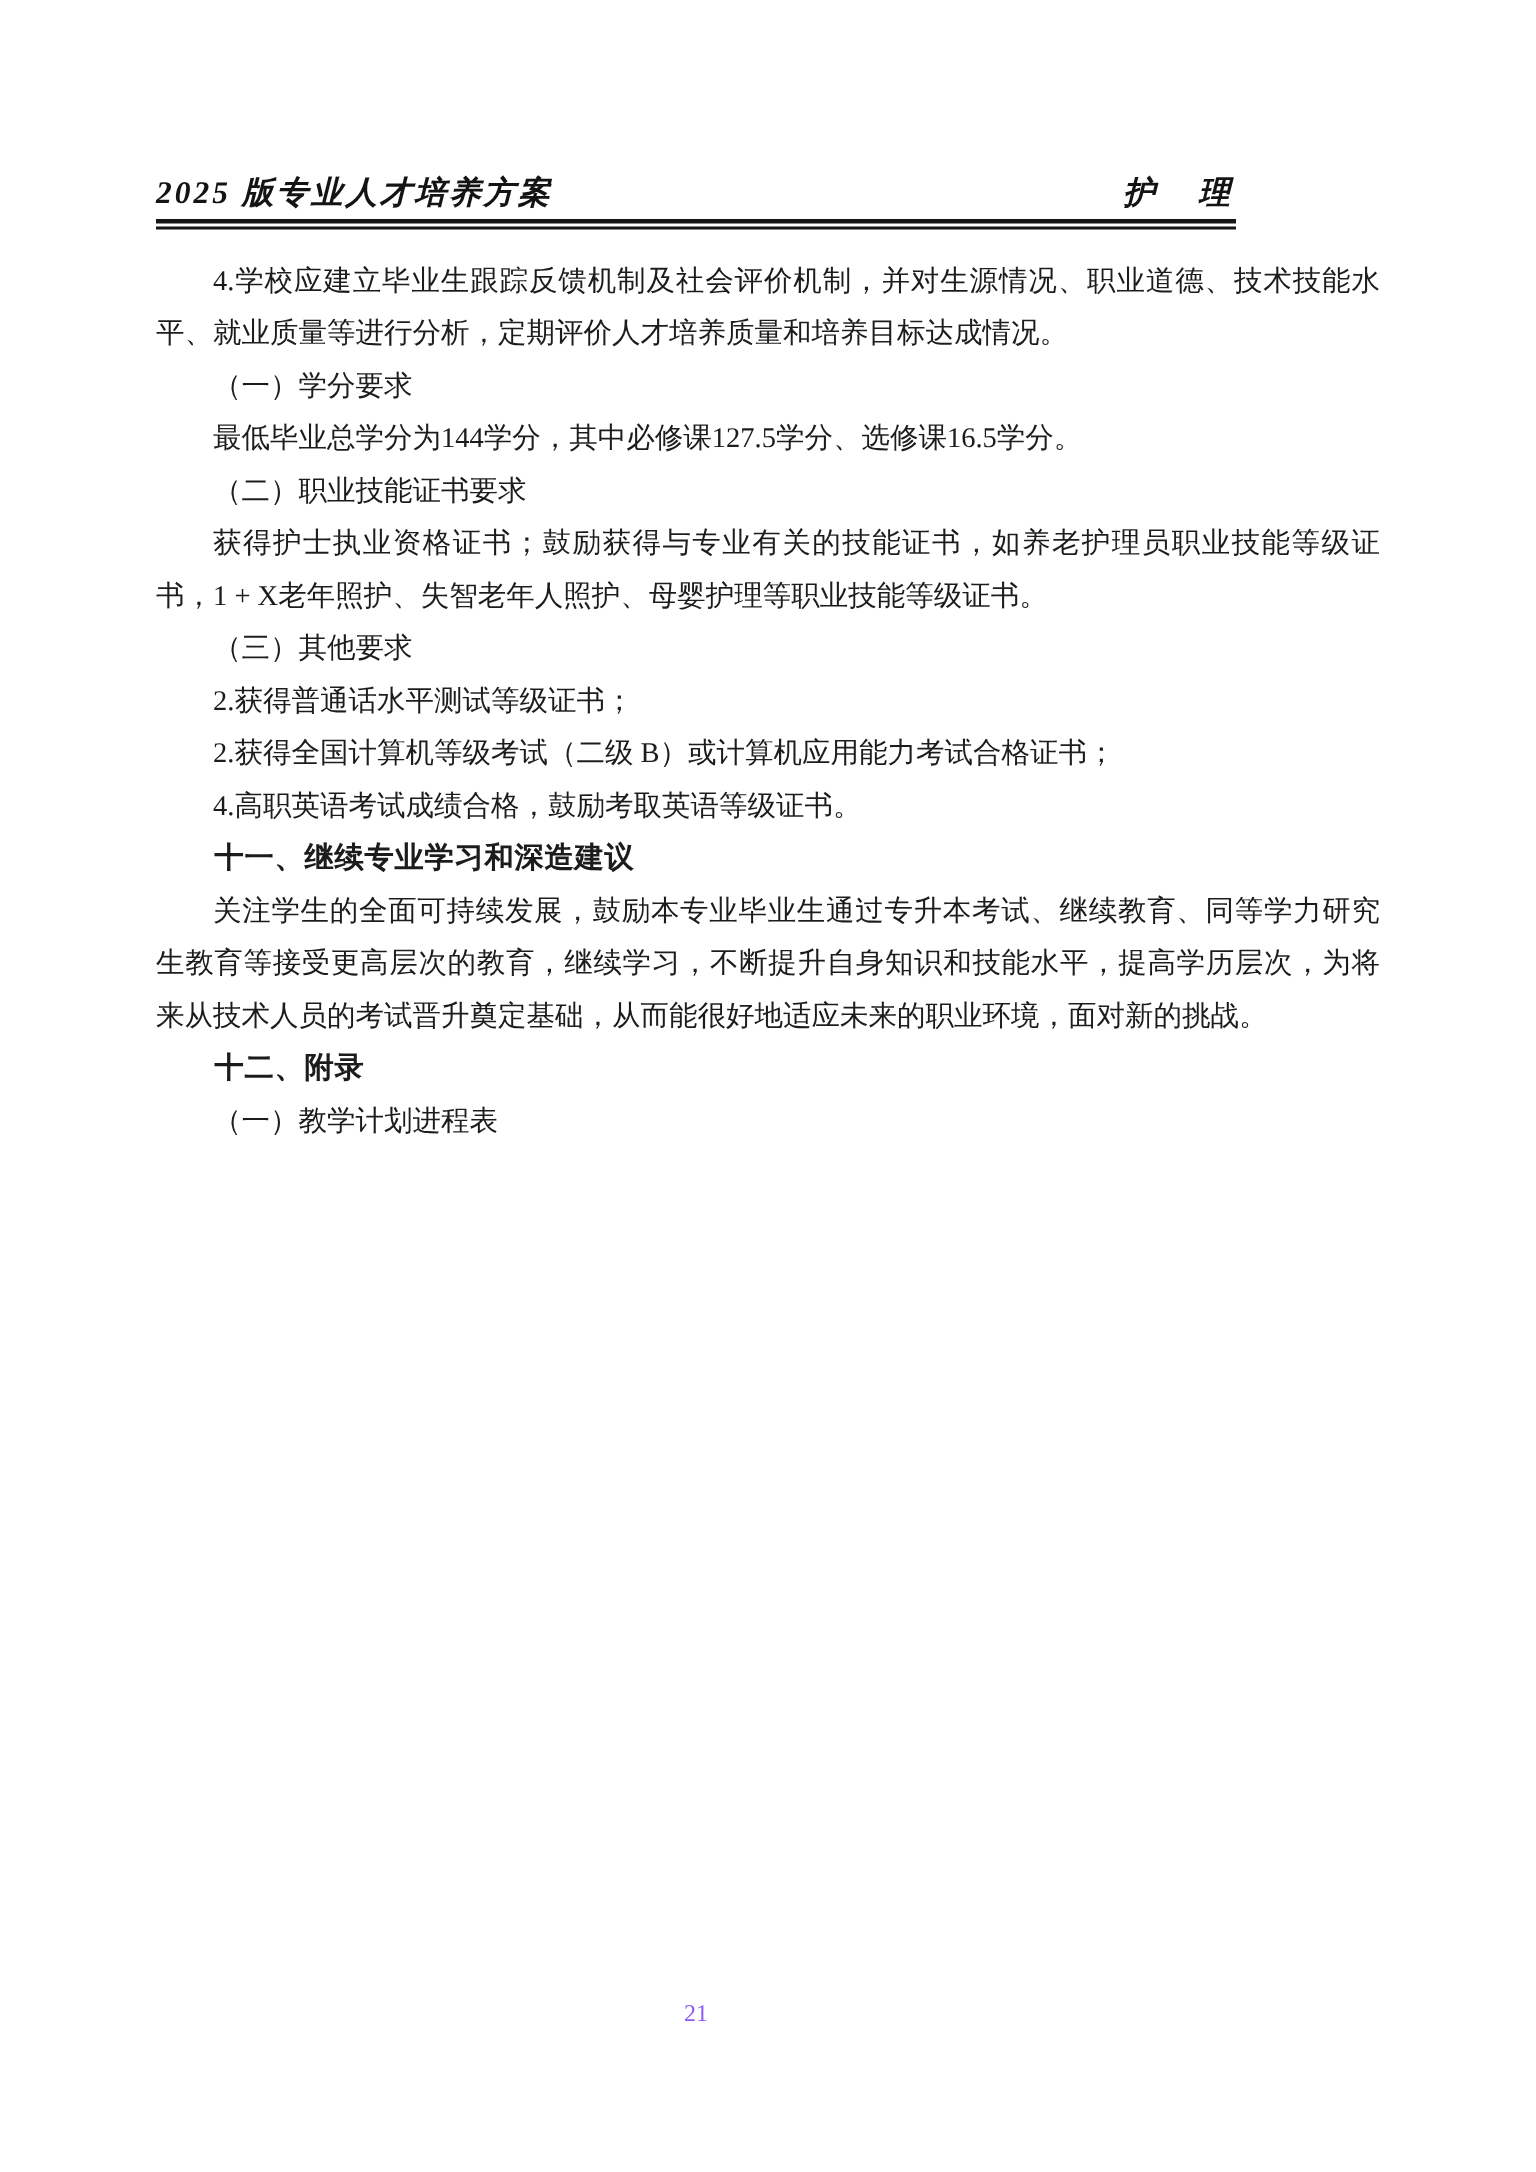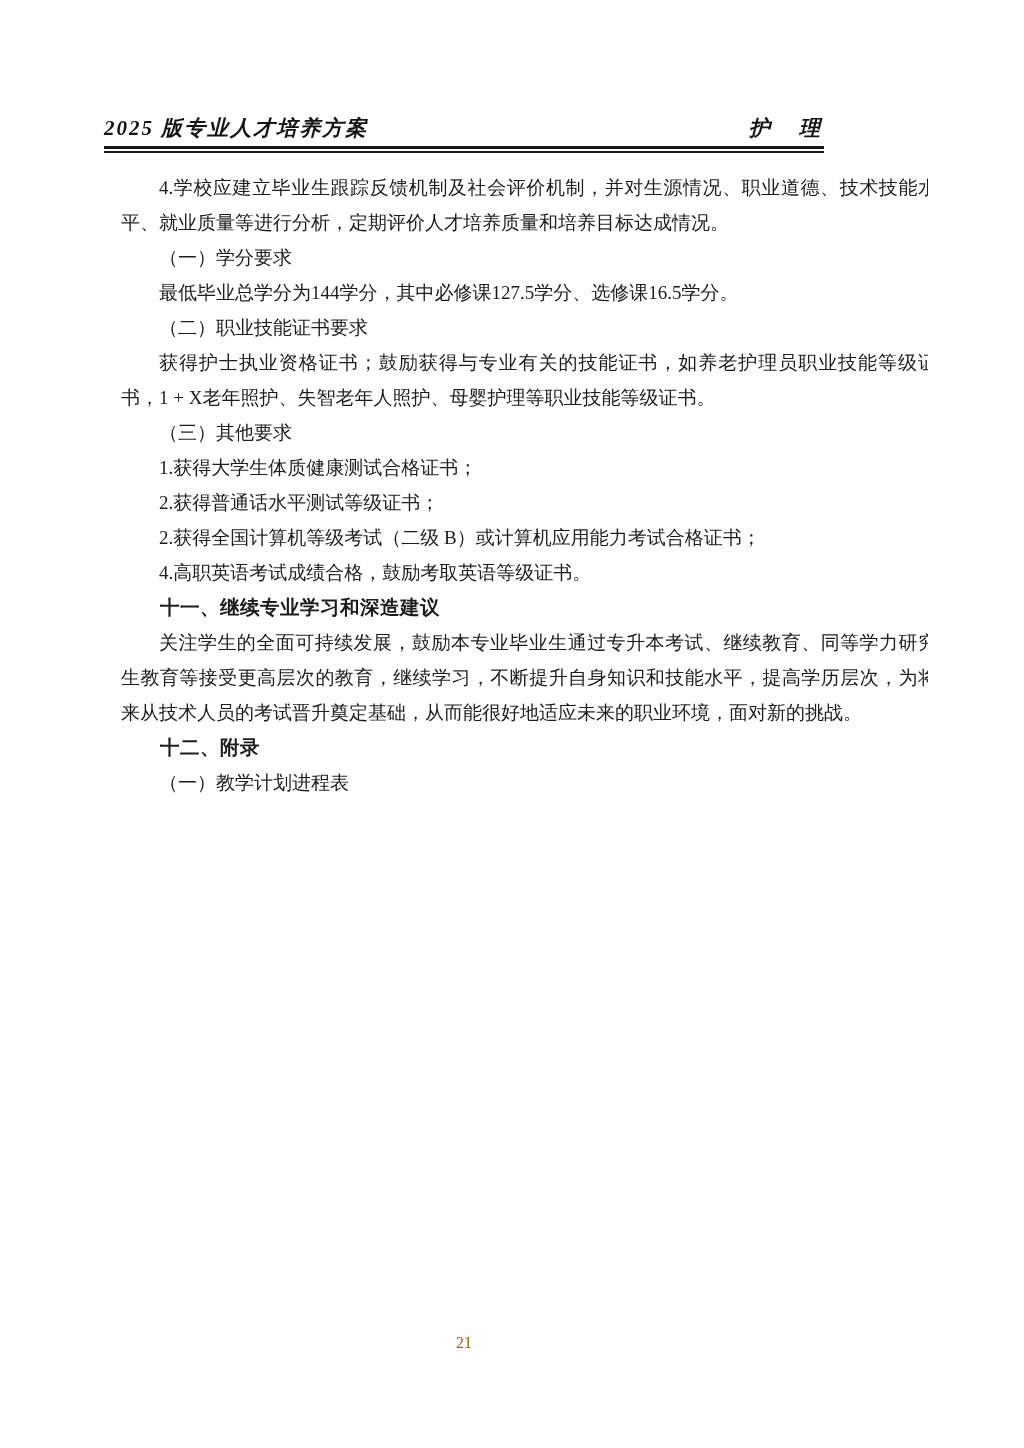--- a/index.html
+++ b/index.html
@@ -40,42 +40,41 @@
   
   .doc-content {
     position: absolute;
     left: 104px;
     width: 816px;
     top: 170px;
     font-size: 19px;
     line-height: 35px;
     text-align: justify;
     text-align-last: left;
-    margin-left: 17px;
   }
   .block {
     margin: 0;
     text-indent: 2em;
   }
   .block--heading {
     font-family: "Liberation Sans", "DejaVu Sans", sans-serif;
     font-weight: bold;
     font-size: 19.5px;
     letter-spacing: 0.5px;
   }
 
   
   .page-footer {
     position: absolute;
     left: 0;
     right: 0;
     top: 1334px;
     text-align: center;
     font-size: 16px;
-    color: #a16207;
+    color: #8b5cf6;
     font-family: "Liberation Serif", "DejaVu Serif", serif;
   }
 </style>
 </head>
 <body>
 
 <div class="page">
 
   <div class="page-header">
     <span class="header-left">2025 版专业人才培养方案</span>
@@ -87,21 +86,20 @@
     <div class="rule-thin"></div>
   </div>
 
   <div class="doc-content" id="doc-content">
       <p class="block block--body">4.学校应建立毕业生跟踪反馈机制及社会评价机制，并对生源情况、职业道德、技术技能水平、就业质量等进行分析，定期评价人才培养质量和培养目标达成情况。</p>
       <p class="block block--body">（一）学分要求</p>
       <p class="block block--body">最低毕业总学分为144学分，其中必修课127.5学分、选修课16.5学分。</p>
       <p class="block block--body">（二）职业技能证书要求</p>
       <p class="block block--body">获得护士执业资格证书；鼓励获得与专业有关的技能证书，如养老护理员职业技能等级证书，1 + X老年照护、失智老年人照护、母婴护理等职业技能等级证书。</p>
       <p class="block block--body">（三）其他要求</p>
-      <p class="block block--body">1.获得大学生体质健康测试合格证书；</p>
       <p class="block block--body">2.获得普通话水平测试等级证书；</p>
       <p class="block block--body">2.获得全国计算机等级考试（二级 B）或计算机应用能力考试合格证书；</p>
       <p class="block block--body">4.高职英语考试成绩合格，鼓励考取英语等级证书。</p>
       <p class="block block--heading">十一、继续专业学习和深造建议</p>
       <p class="block block--body">关注学生的全面可持续发展，鼓励本专业毕业生通过专升本考试、继续教育、同等学力研究生教育等接受更高层次的教育，继续学习，不断提升自身知识和技能水平，提高学历层次，为将来从技术人员的考试晋升奠定基础，从而能很好地适应未来的职业环境，面对新的挑战。</p>
       <p class="block block--heading">十二、附录</p>
       <p class="block block--body">（一）教学计划进程表</p>
     </div>
 
   <div class="page-footer">

